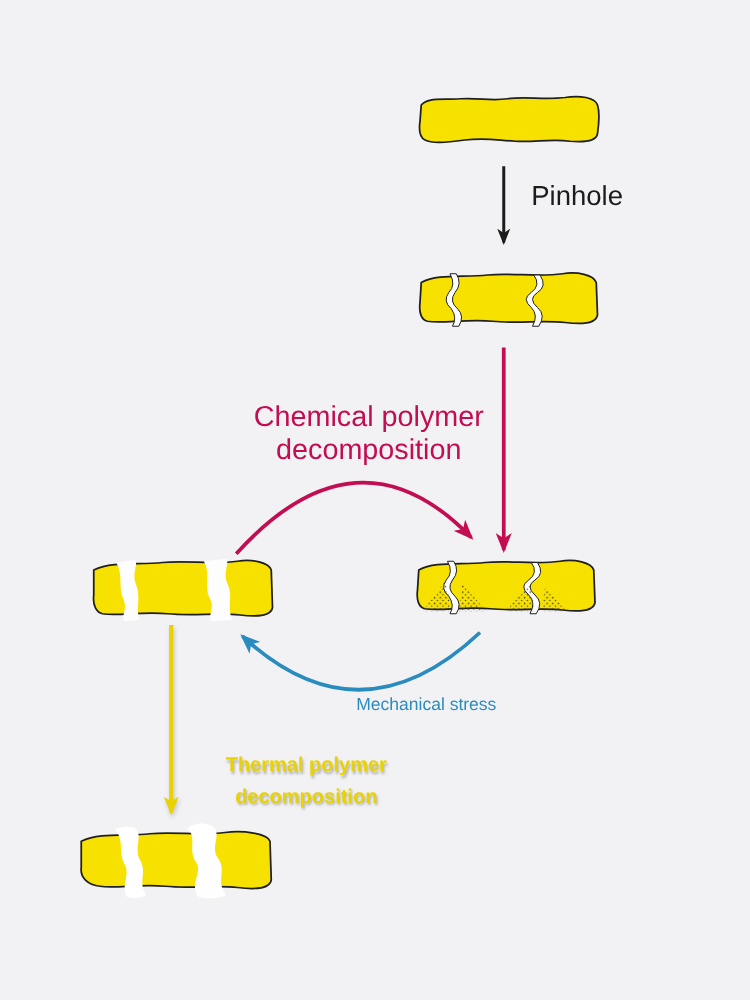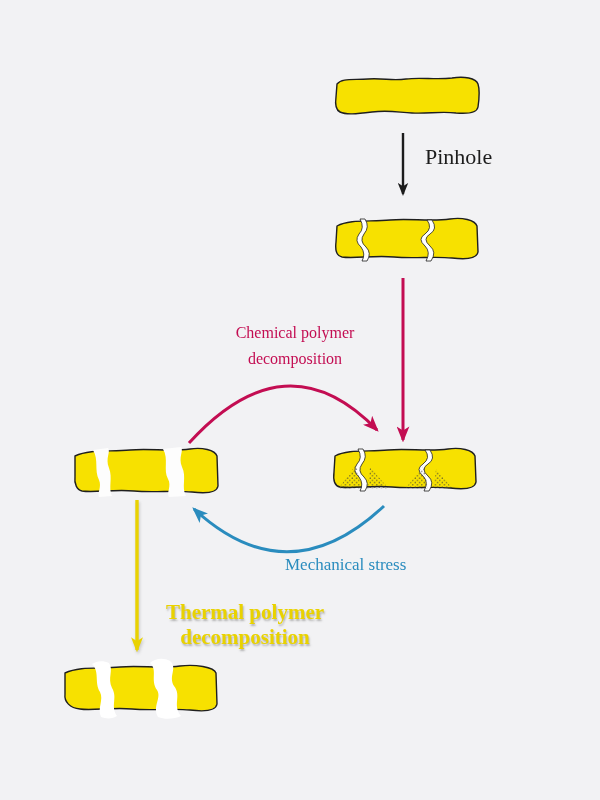--- a/index.html
+++ b/index.html
@@ -4,42 +4,42 @@
 <style>
   :root{
     --background:#F2F2F4; --membrane_yellow:#F7E100; --outline:#1F1F1F;
     --chemical_red:#C30D52; --mechanical_blue:#2A8CBE; --thermal_yellow:#E9D200;
     --text_black:#1C1C1C; --gap_white:#FDFDFD;
   }
   html,body{margin:0;padding:0;background:#fff;}
   .stage{
     position:relative;width:600px;height:800px;overflow:hidden;
     background:var(--background);
-    font-family:Liberation Serif, serif;
+    font-family:Liberation Sans, sans-serif;
   }
   .stage svg{position:absolute;left:0;top:0;}
   .membrane{fill:var(--membrane_yellow);stroke:var(--outline);stroke-width:1.4;stroke-linejoin:round;}
   .crack{fill:#FFFFFF;stroke:var(--outline);stroke-width:0.8;stroke-linejoin:round;}
   .gap{fill:var(--gap_white);stroke:none;}
   .hole{fill:#FFFFFF;stroke:none;}
   .stipple{fill:url(#stipplePat);stroke:none;}
   .arrow-black{stroke:var(--text_black);stroke-width:2.4;fill:none;}
   .arrow-red{stroke:var(--chemical_red);stroke-width:3;fill:none;}
   .arrow-blue{stroke:var(--mechanical_blue);stroke-width:3;fill:none;}
   .arrow-yellow{stroke:var(--thermal_yellow);stroke-width:3.4;fill:none;
     filter:drop-shadow(1px 2px 1.5px rgba(120,120,120,.35));}
   .fill-black{fill:var(--text_black);}
   .fill-red{fill:var(--chemical_red);}
   .fill-blue{fill:var(--mechanical_blue);}
   .fill-yellow{fill:var(--thermal_yellow);}
   .label{position:absolute;white-space:nowrap;}
   .label-pinhole{left:425px;top:143px;font-size:22px;line-height:27px;color:var(--text_black);}
-  .label-chemical{left:175px;top:320px;width:240px;text-align:center;font-size:16px;line-height:26px;color:var(--chemical_red);font-weight:400;}
-  .label-mechanical{left:285px;top:555px;font-size:17px;color:var(--mechanical_blue);}
-  .label-thermal{left:125px;top:600px;width:240px;text-align:center;font-size:21px;line-height:25px;font-weight:700;color:var(--thermal_yellow);text-shadow:1px 2px 2px rgba(125,125,125,.55);}
+  .label-chemical{left:175px;top:320px;width:240px;text-align:center;font-size:23px;line-height:26px;color:var(--chemical_red);font-weight:400;}
+  .label-mechanical{left:285px;top:555px;font-size:14px;color:var(--mechanical_blue);}
+  .label-thermal{left:125px;top:600px;width:240px;text-align:center;font-size:16px;line-height:25px;font-weight:700;color:var(--thermal_yellow);text-shadow:1px 2px 2px rgba(125,125,125,.55);}
 </style>
 </head>
 <body>
 
 <div class="stage">
 
   <svg width="600" height="800" viewBox="0 0 600 800">
     <defs>
       <pattern id="stipplePat" width="4.5" height="4.5" patternUnits="userSpaceOnUse">
         <circle cx="1.2" cy="1.2" r="0.7" fill="#3A3A3A"></circle>

